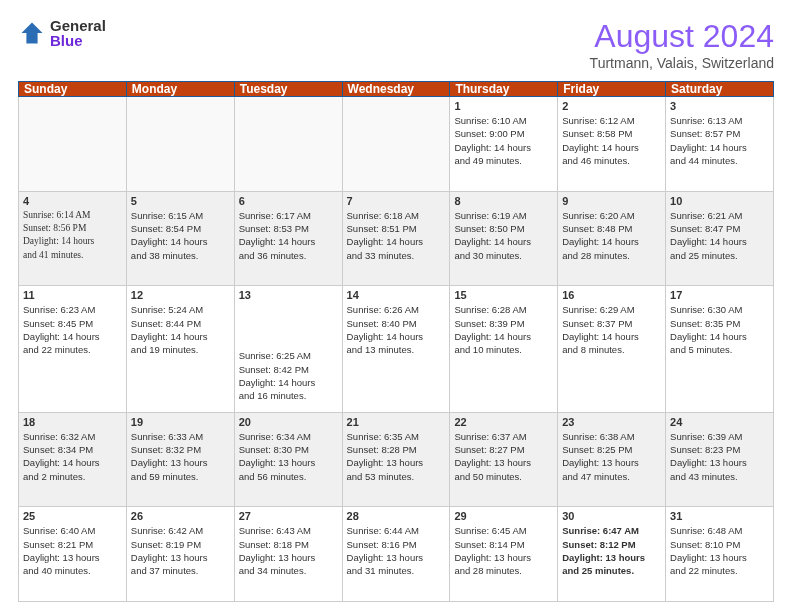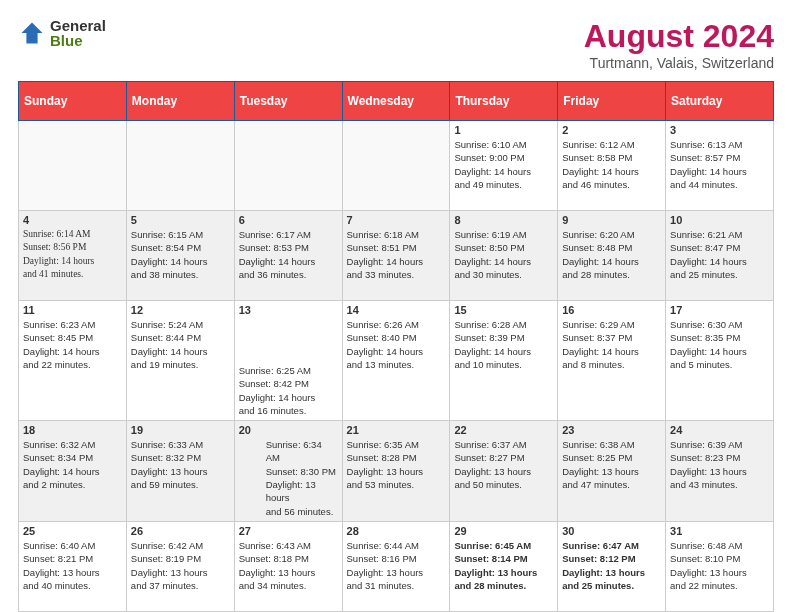--- a/index.html
+++ b/index.html
@@ -34,50 +34,50 @@
       line-height: 1;
     }
     .logo-general {
       font-size: 15px;
       font-weight: bold;
       color: #333;
     }
     .logo-blue {
       font-size: 15px;
       font-weight: bold;
-      color: #4d7c0f;
+      color: #6d28d9;
     }
     .logo-icon {
       width: 28px;
       height: 28px;
     }
     .title-section {
       text-align: right;
     }
     .month-year {
       font-size: 32px;
-      font-weight: bold;
-      color: #be185d;
+      font-weight: normal;
+      color: #8b5cf6;
     }
     .location {
       font-size: 14px;
       color: #555;
     }
     .calendar {
       flex: 1;
       border: 1px solid #ccc;
       border-collapse: collapse;
       width: 100%;
       table-layout: fixed;
     }
     .calendar th {
-      background-color: #ef4444;
+      background-color: #c2410c;
       color: white;
       text-align: left;
-      padding: 12px 5px;
+      padding: 0 5px;
       font-size: 12px;
       border: 1px solid #1a5a9a;
     }
     .calendar td {
       border: 1px solid #ccc;
       vertical-align: top;
       padding: 3px 4px;
       font-size: 9.5px;
       color: #333;
       background: #fff;
@@ -277,21 +277,21 @@
           </td>
           <td class="gray-row">
             <span class="day-num">19</span>
             <div class="day-info" style="white-space: pre-line;">Sunrise: 6:33 AM
 Sunset: 8:32 PM
 Daylight: 13 hours
 and 59 minutes.</div>
           </td>
           <td class="gray-row">
             <span class="day-num">20</span>
-            <div class="day-info" style="white-space: pre-line; margin-left: 27px;">Sunrise: 6:34 AM
+            <div class="day-info" style="white-space: pre-line;">Sunrise: 6:34 AM
 Sunset: 8:30 PM
 Daylight: 13 hours
 and 56 minutes.</div>
           </td>
           <td class="gray-row">
             <span class="day-num">21</span>
             <div class="day-info" style="white-space: pre-line;">Sunrise: 6:35 AM
 Sunset: 8:28 PM
 Daylight: 13 hours
 and 53 minutes.</div>
@@ -342,21 +342,21 @@
           </td>
           <td>
             <span class="day-num">28</span>
             <div class="day-info" style="white-space: pre-line;">Sunrise: 6:44 AM
 Sunset: 8:16 PM
 Daylight: 13 hours
 and 31 minutes.</div>
           </td>
           <td>
             <span class="day-num">29</span>
-            <div class="day-info" style="white-space: pre-line; font-weight: bold;">Sunrise: 6:45 AM
+            <div class="day-info" style="white-space: pre-line;">Sunrise: 6:45 AM
 Sunset: 8:14 PM
 Daylight: 13 hours
 and 28 minutes.</div>
           </td>
           <td>
             <span class="day-num">30</span>
             <div class="day-info" style="white-space: pre-line; font-weight: bold;">Sunrise: 6:47 AM
 Sunset: 8:12 PM
 Daylight: 13 hours
 and 25 minutes.</div>

